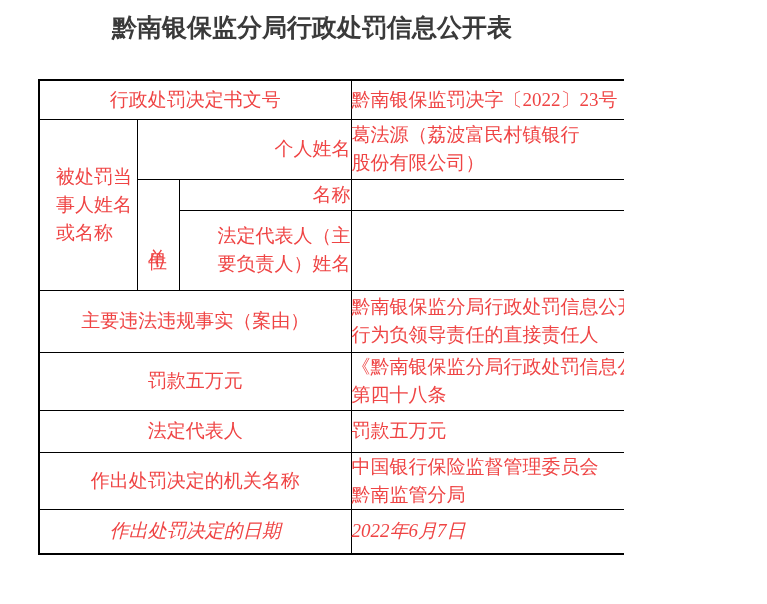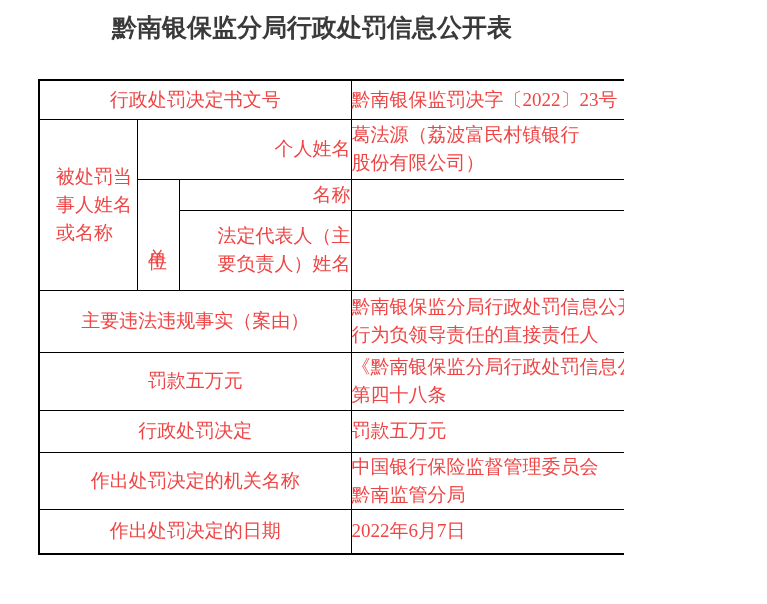--- a/index.html
+++ b/index.html
@@ -64,21 +64,21 @@
   }
   
   .r1 { height: 39px; }
   .r2 { height: 60px; }
   .r3 { height: 31px; }
   .r4 { height: 80px; padding-left: 18px; }
   .r5 { height: 62px; padding-left: 22px; }
   .r6 { height: 58px; }
   .r7 { height: 42px; }
   .r8 { height: 55px; }
-  .r9 { height: 45px; }
+  .r9 { height: 45px; font-style: italic; }
 </style>
 </head>
 <body>
 
 <div class="page">
 
   <div class="title-block">
     <div>黔南银保监分局行政处罚信息公开表</div>
   </div>
 
@@ -116,21 +116,21 @@
         <th class="row-label" colspan="3">主要违法违规事实（案由）</th>
         <td class="value-cell">黔南银保监分局行政处罚信息公开表
 行为负领导责任的直接责任人</td>
       </tr>
       <tr class="r6">
         <th class="row-label" colspan="3">罚款五万元</th>
         <td class="value-cell">《黔南银保监分局行政处罚信息公开表》
 第四十八条</td>
       </tr>
       <tr class="r7">
-        <th class="row-label" colspan="3">行政处罚决定</th>
+        <th class="row-label" colspan="3">法定代表人</th>
         <td class="value-cell">罚款五万元</td>
       </tr>
       <tr class="r8">
         <th class="row-label" colspan="3">作出处罚决定的机关名称</th>
         <td class="value-cell">中国银行保险监督管理委员会
 黔南监管分局</td>
       </tr>
       <tr class="r9">
         <th class="row-label" colspan="3">作出处罚决定的日期</th>
         <td class="value-cell">2022年6月7日</td>

